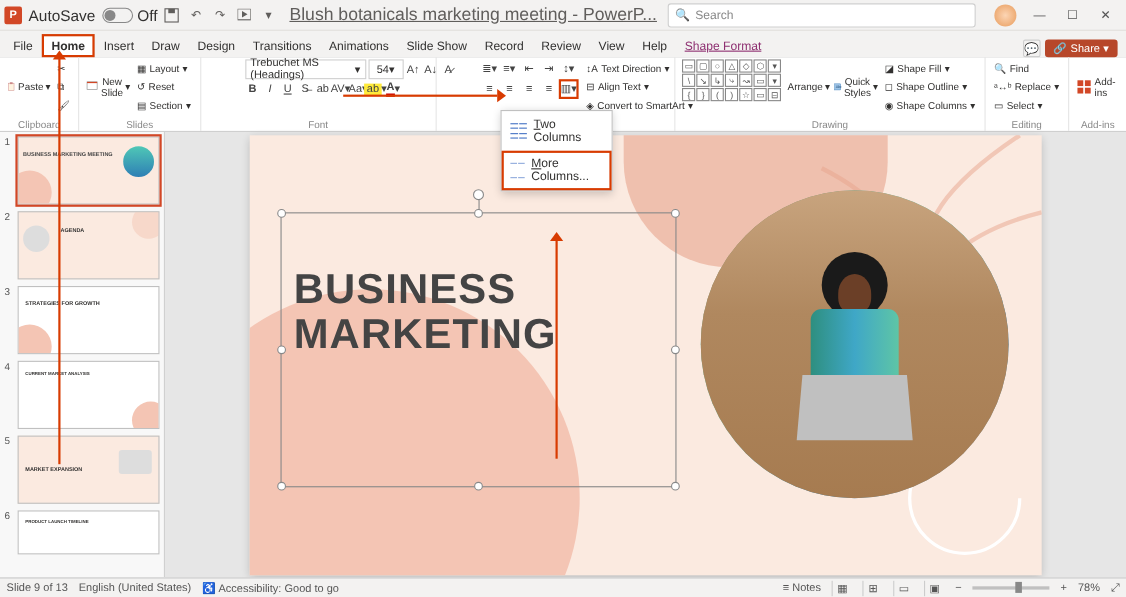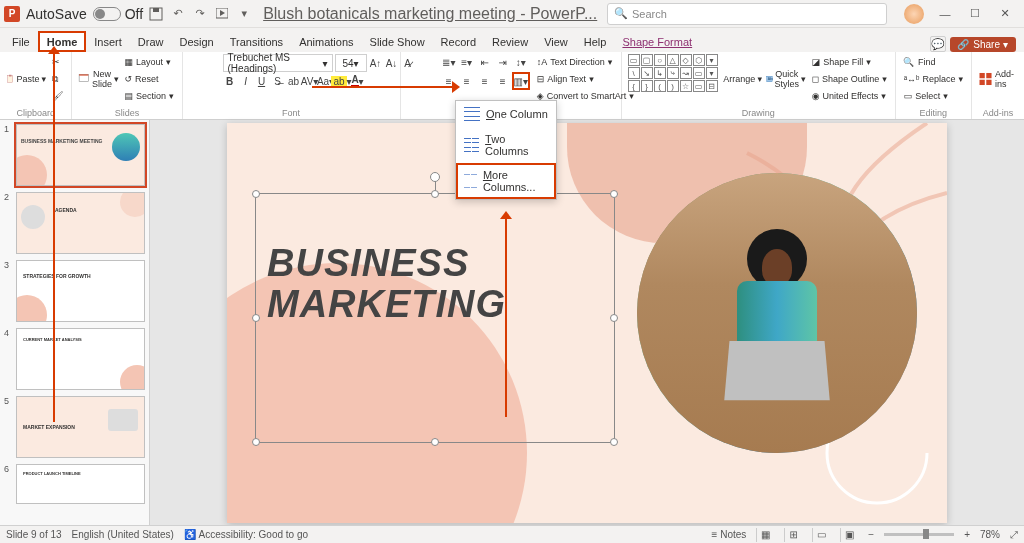--- a/index.html
+++ b/index.html
@@ -65,21 +65,21 @@
   .workspace { position:absolute; top:120px; left:0; right:0; bottom:18px; display:flex; background:#E6E6E6; }
   .thumb-panel { width:150px; background:#F8F8F8; overflow-y:auto; border-right:1px solid #D0D0D0; padding:4px; }
   .thumb-row { display:flex; align-items:flex-start; margin-bottom:6px; }
   .thumb-num { width:10px; font-size:9px; color:#555; margin-right:2px; }
   .thumb { flex:1; height:62px; background:var(--slide-bg); border:1px solid #C0C0C0; position:relative; overflow:hidden; font-size:5px; }
   .thumb.active { outline:2px solid var(--ppt-red); }
   
   .slide-area { flex:1; position:relative; background:#E6E6E6; display:flex; align-items:center; justify-content:center; }
   .slide { width:720px; height:400px; background:var(--slide-bg); position:relative; overflow:hidden; box-shadow:0 2px 8px rgba(0,0,0,0.2); }
   .slide-blob { position:absolute; background:var(--slide-blob); border-radius:50%; }
-  .slide-title { position:absolute; left:40px; top:120px; font-family:"Trebuchet MS",sans-serif; font-size:38px; font-weight:bold; color:#444; line-height:1.1; letter-spacing:1px;font-style:italic; }
+  .slide-title { position:absolute; left:40px; top:120px; font-family:"Trebuchet MS",sans-serif; font-size:38px; font-weight:bold; color:#444; line-height:1.1; letter-spacing:1px; }
   .selection-box { position:absolute; border:1px solid #888; }
   .sel-handle { position:absolute; width:8px; height:8px; background:#fff; border:1px solid #888; border-radius:50%; }
   .sel-rotate { position:absolute; width:10px; height:10px; border:1px solid #888; border-radius:50%; background:#fff; top:-22px; left:calc(50% - 5px);}
   .sel-rotate::after{content:'';position:absolute;width:1px;height:12px;background:#888;left:50%;top:100%;}
   .circle-photo { position:absolute; right:30px; top:50px; width:280px; height:280px; border-radius:50%; background:linear-gradient(135deg,#A86B3C 0%,#4FC7B6 40%,#2E7FB5 70%,#D8B896 100%); overflow:hidden; }
   .person{position:absolute;left:50%;top:20%;transform:translateX(-50%);}
   .hair{width:60px;height:60px;background:#1a1a1a;border-radius:50%;}
   .face{width:30px;height:36px;background:#6B3F27;border-radius:50% 50% 40% 40%;position:absolute;left:15px;top:20px;}
   .body{width:80px;height:80px;background:linear-gradient(90deg,#2E8F7F,#3FA7C7,#5EC5A6);position:absolute;top:52px;left:-10px;border-radius:10px 10px 0 0;}
   .laptop{width:100px;height:60px;background:#C0C0C0;position:absolute;top:110px;left:-20px;transform:perspective(100px) rotateX(10deg);}
@@ -305,21 +305,21 @@
         <svg class="big-icon" viewBox="0 0 20 20">
             <rect x="2" y="2" width="16" height="16" fill="#9DC3E6" stroke="#2E75B6"></rect>
             <text x="5" y="14" font-size="10" fill="#1F4E79">Abc</text>
           </svg>
         <span style="white-space:pre-line;text-align:center;">Quick
 Styles</span>▾
       </div>
       <div class="stack">
         <div class="small-btn">◪ <span>Shape Fill</span> ▾</div>
         <div class="small-btn">◻ <span>Shape Outline</span> ▾</div>
-        <div class="small-btn">◉ <span>United Effects</span> ▾</div>
+        <div class="small-btn">◉ <span>Shape Columns</span> ▾</div>
       </div>
     </div>
     <div class="group-label">Drawing</div>
   </div>
 
   <div class="group">
     <div class="group-body">
       <div class="stack">
         <div class="small-btn">🔍 <span>Find</span></div>
         <div class="small-btn">ᵃ↔ᵇ <span>Replace</span> ▾</div>
@@ -428,31 +428,20 @@
         <div class="sel-handle" style="right:-4px;top:calc(50% - 4px);"></div>
         <div class="sel-handle" style="left:-4px;bottom:-4px;"></div>
         <div class="sel-handle" style="left:calc(50% - 4px);bottom:-4px;"></div>
         <div class="sel-handle" style="right:-4px;bottom:-4px;"></div>
       </div>
     </div>
   </div>
 </div>
 
 <div class="dropdown" style="left:455px; top:100px;">
-  <div class="dropdown-item">
-    <div class="dd-cols">
-        <div class="dd-col">
-          <div class="dd-line"></div>
-          <div class="dd-line"></div>
-          <div class="dd-line"></div>
-          <div class="dd-line"></div>
-        </div>
-      </div>
-    <span><u>O</u>ne Column</span>
-  </div>
   <div class="dropdown-item">
     <div class="dd-cols">
         <div class="dd-col">
           <div class="dd-line"></div>
           <div class="dd-line"></div>
           <div class="dd-line"></div>
           <div class="dd-line"></div>
         </div>
         <div class="dd-col">
           <div class="dd-line"></div>

